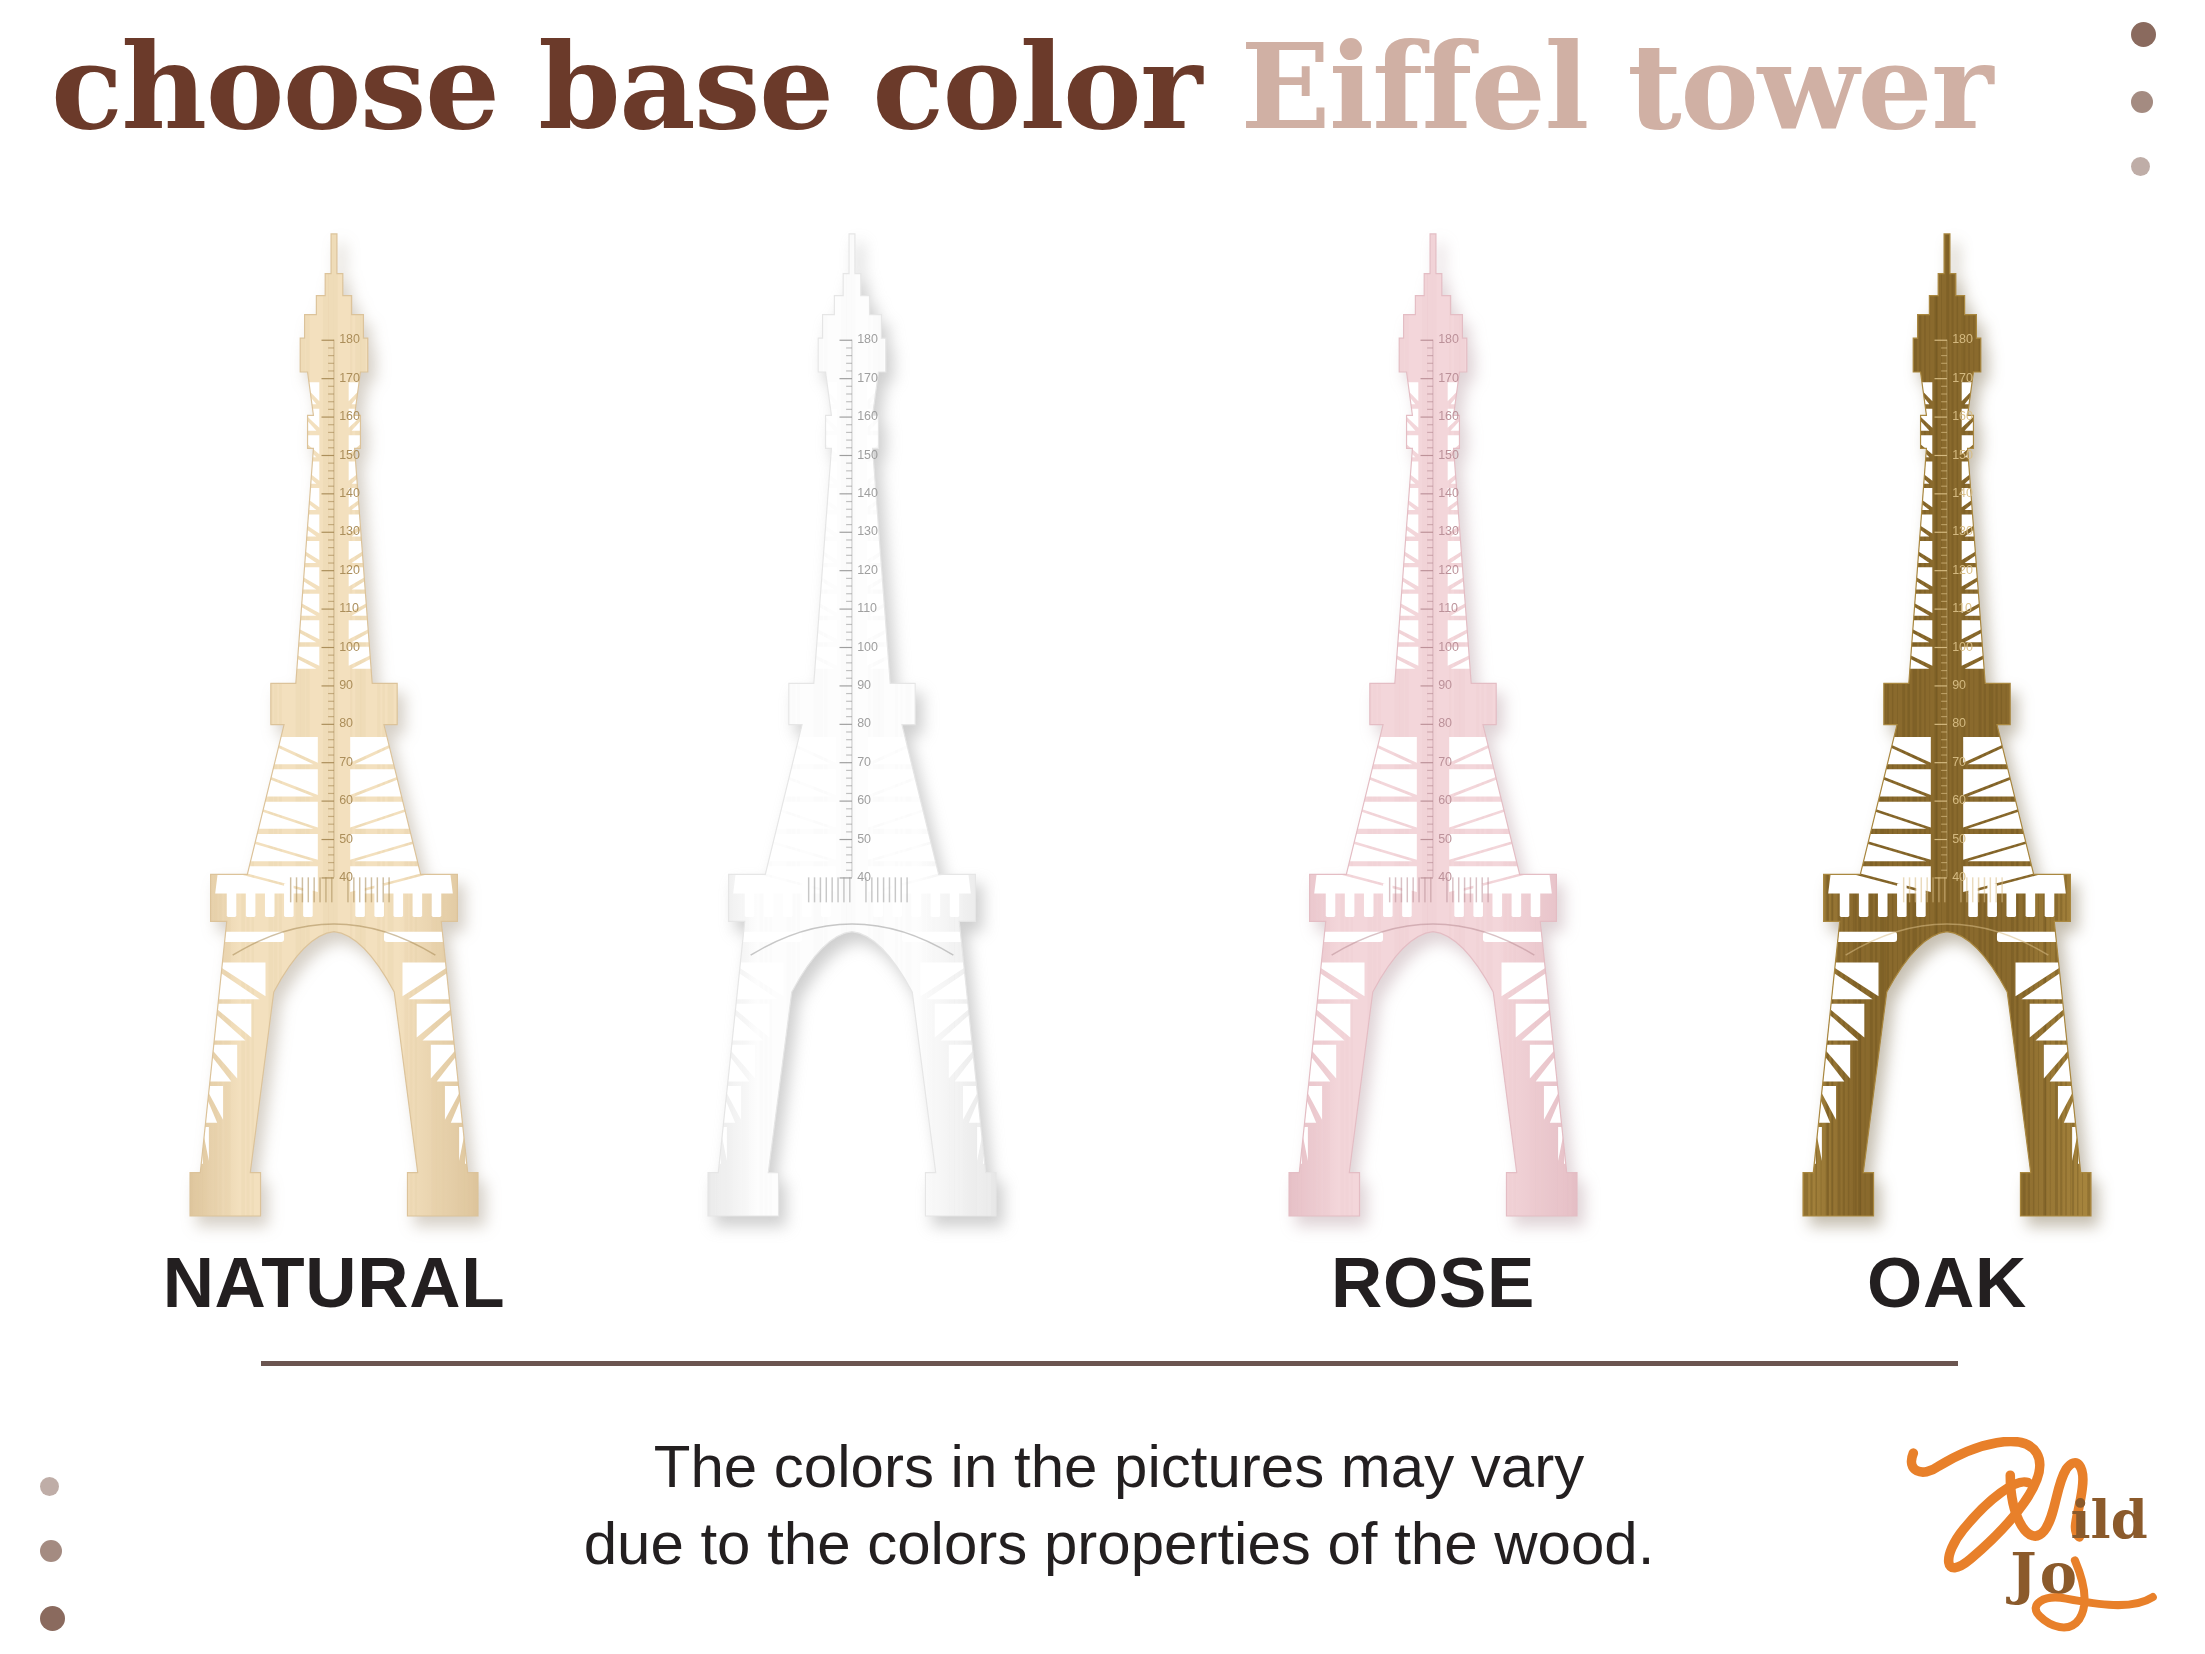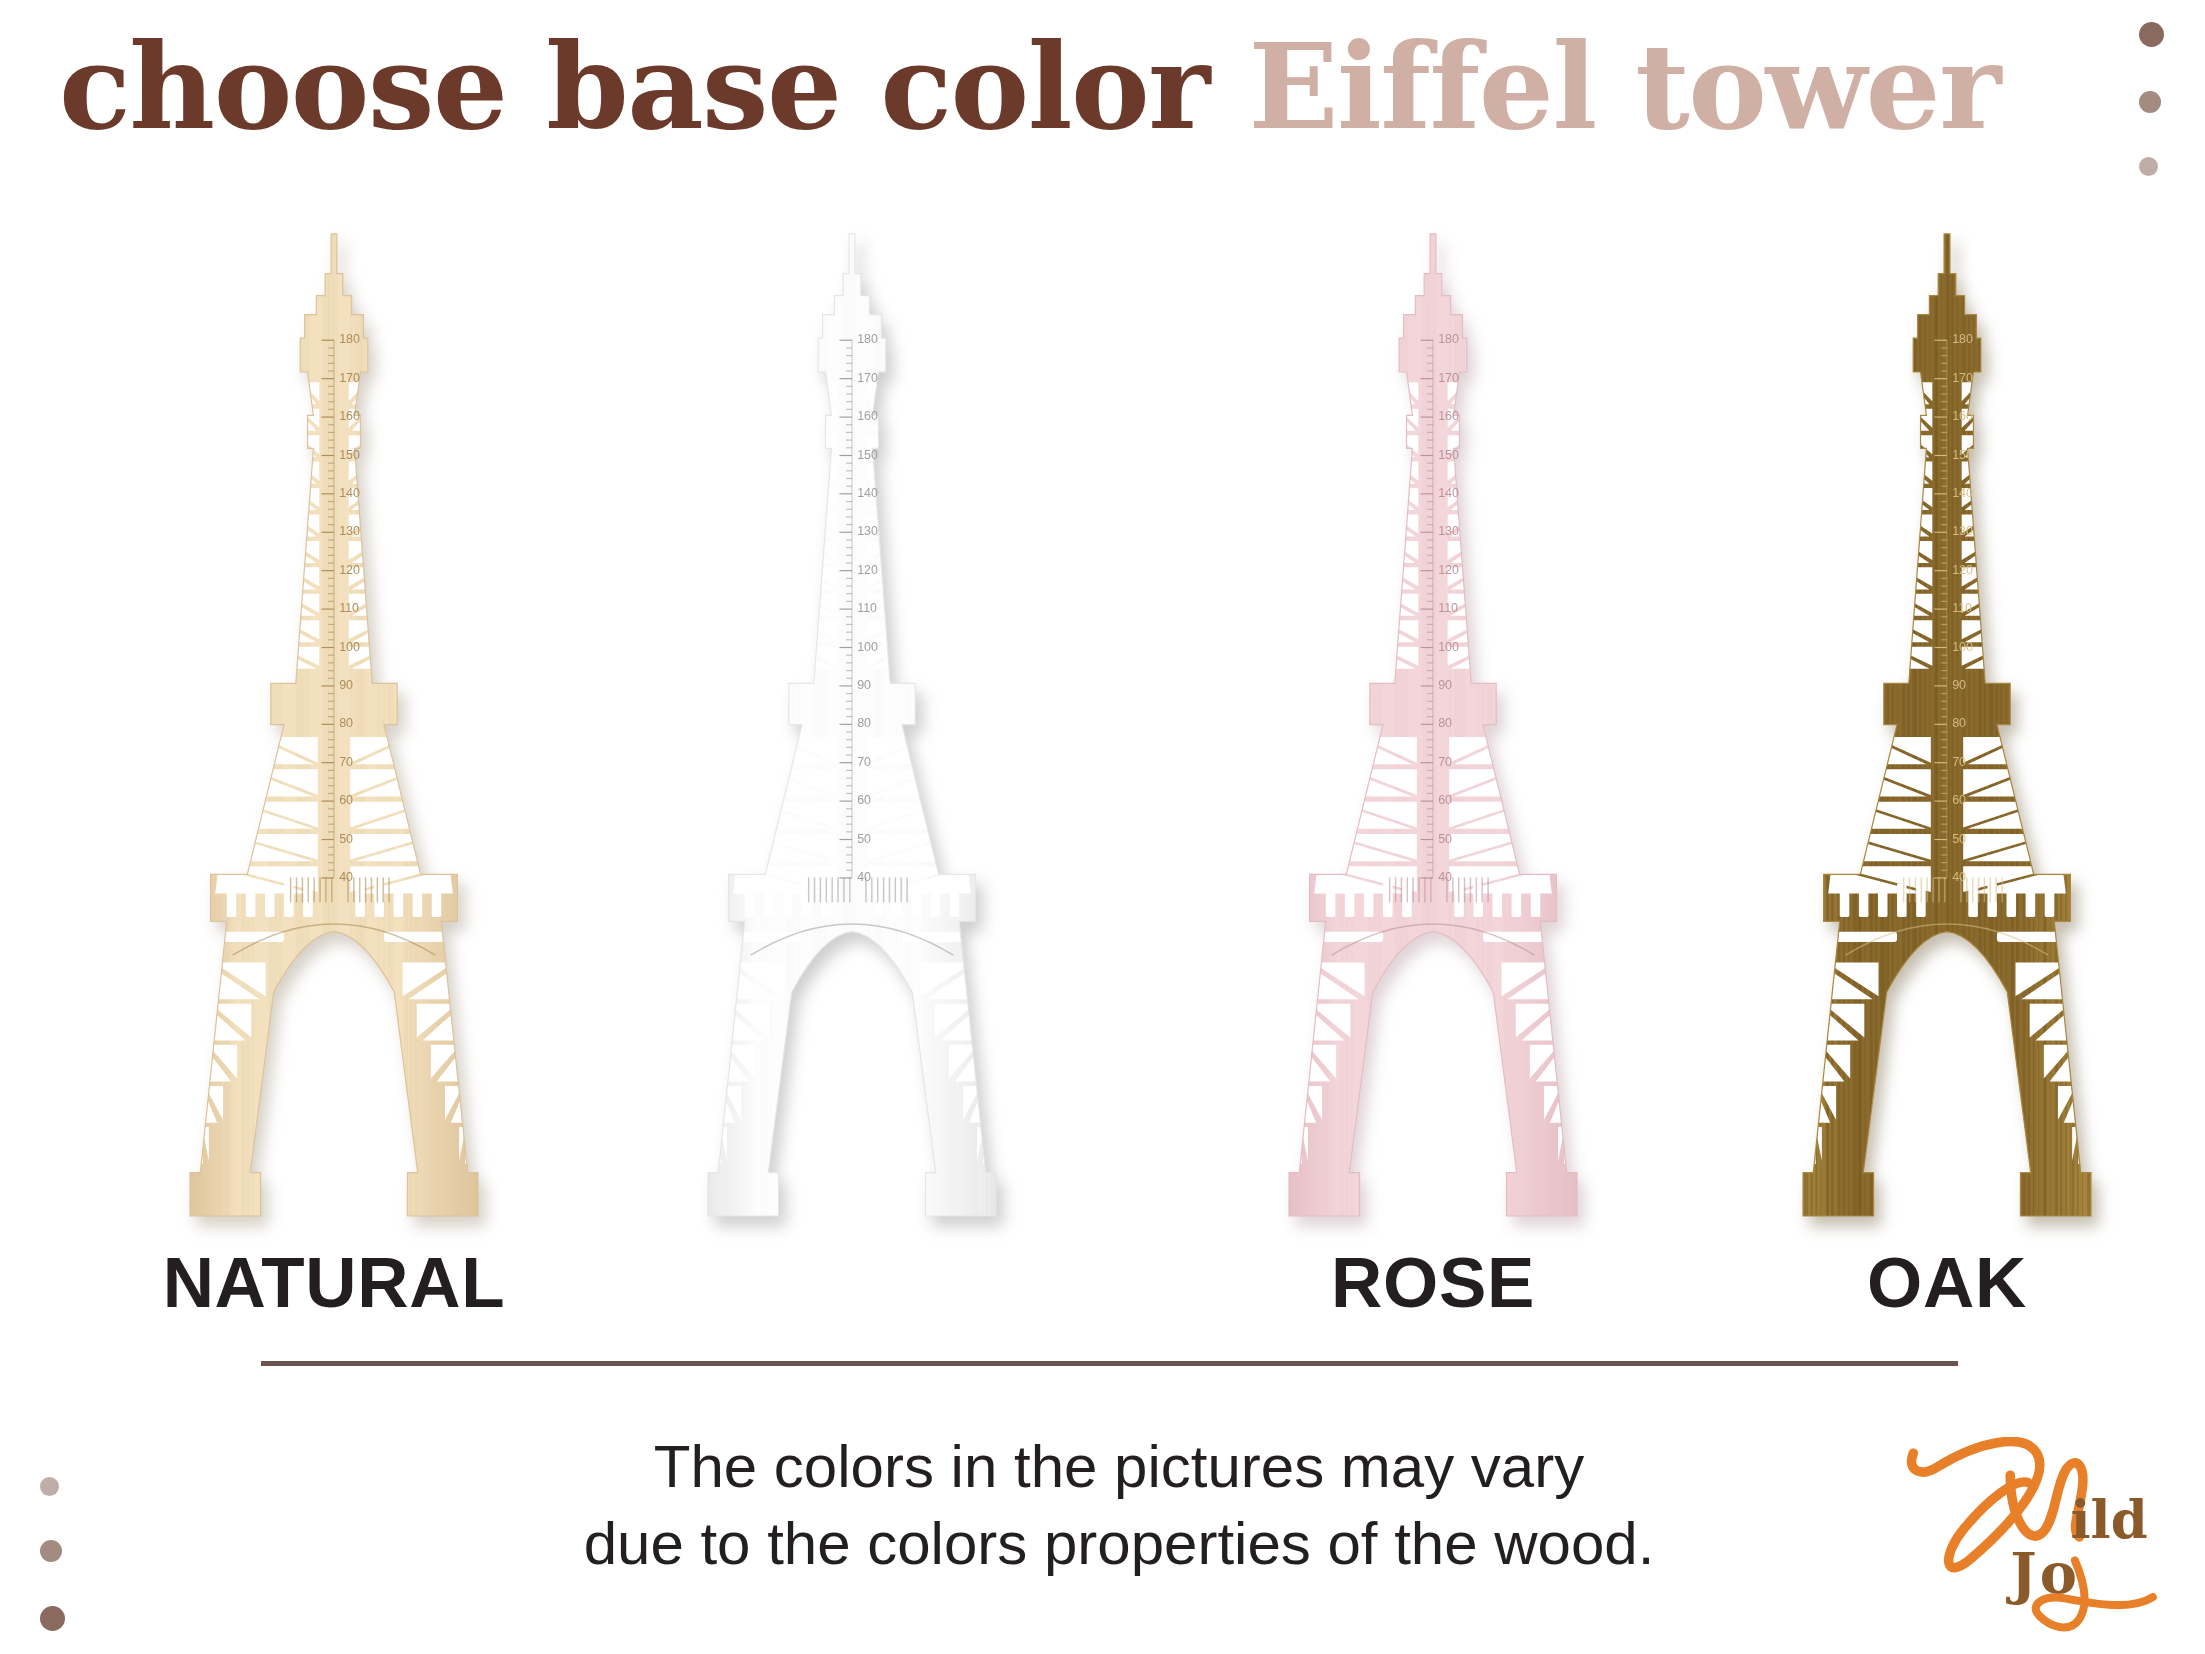--- a/index.html
+++ b/index.html
@@ -6,21 +6,21 @@
   body{
     width:2205px;height:1654px;
     background:#ffffff;
     font-family:"Liberation Sans", sans-serif;
     overflow:hidden;
     position:relative;
   }
 
   
   #header{
-    position:absolute;left:8px;top:0;width:1795px;height:220px;
+    position:absolute;left:0;top:0;width:1795px;height:220px;
   }
   #title-line{
     position:absolute;left:51px;top:28px;
     white-space:nowrap;
     font-family:"DejaVu Serif", serif;
     font-weight:700;
     font-size:118px;
     letter-spacing:-1.5px;
     line-height:1;
   }

